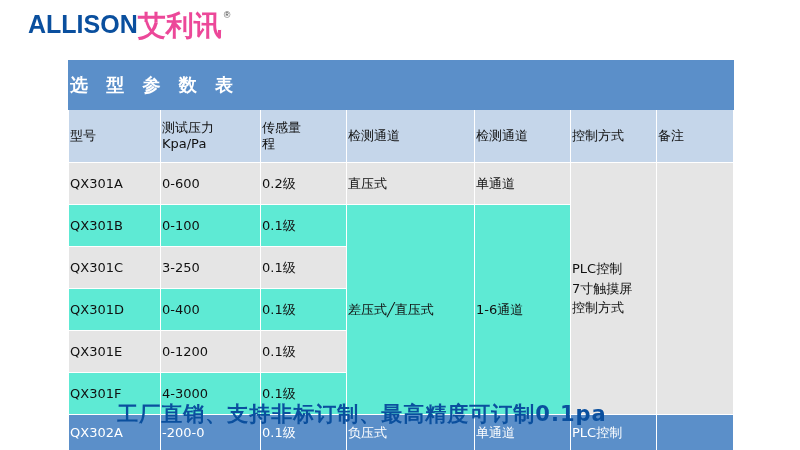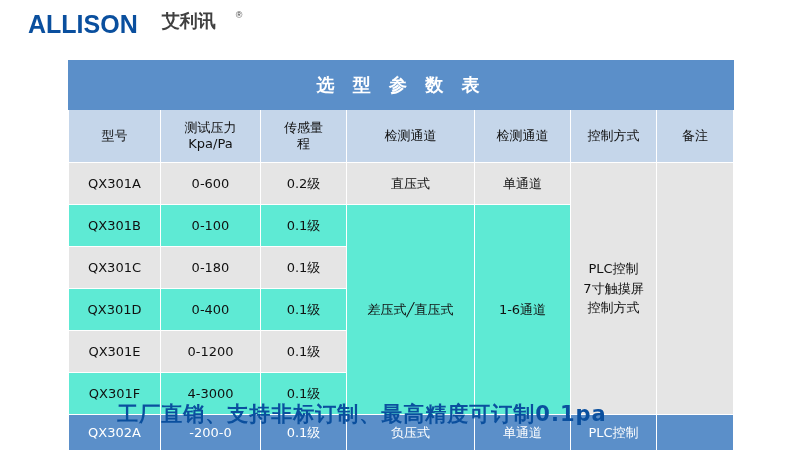--- a/index.html
+++ b/index.html
@@ -6,46 +6,45 @@
   body{
     width:800px;height:450px;
     background:#ffffff;
     font-family:"Liberation Sans", sans-serif;
     position:relative;
     overflow:hidden;
   }
   
   .logo-bar{
     position:absolute;left:28px;top:12px;
-    display:flex;align-items:flex-start;gap:18px;
+    display:flex;align-items:flex-start;
   }
   .logo-main{
     font-family:"Liberation Sans", sans-serif;
     font-size:25px;font-weight:bold;letter-spacing:0px;
     color:#0a4f9e;line-height:1;
   }
   .logo-cn{
     font-family:"DejaVu Sans", sans-serif;
-    font-size:18px;font-weight:bold;color:#404040;
-    margin-left:6px;line-height:1;
+    font-size:28px;font-weight:bold;color:#ec4899;
+    line-height:1;
   }
   .logo-tm{
     font-size:9px;color:#444;margin-left:2px;margin-top:-2px;
   }
   
   .table-wrap{
     position:absolute;left:68px;top:60px;width:665px;
   }
   table{
     border-collapse:collapse;width:665px;
     table-layout:fixed;
   }
   td,th{
     border:1px solid #ffffff;
-    text-align:center;
     vertical-align:middle;
     font-family:"DejaVu Sans", sans-serif;
   }
   .title-row td{
     background:#5b8fc9;
     color:#ffffff;
     font-size:18px;
     font-weight:bold;
     letter-spacing:6px;
     height:46px;
@@ -154,21 +153,21 @@
       <tr class="body-row row-b">
         <td>QX301B</td>
         <td>0-100</td>
         <td>0.1级</td>
         <td class="merge-cell" rowspan="5">差压式╱直压式</td>
         <td class="merge-cell" rowspan="5">1-6通道</td>
       </tr>
 
       <tr class="body-row row-a">
         <td>QX301C</td>
-        <td>0-180</td>
+        <td>3-250</td>
         <td>0.1级</td>
       </tr>
 
       <tr class="body-row row-b">
         <td>QX301D</td>
         <td>0-400</td>
         <td>0.1级</td>
       </tr>
 
       <tr class="body-row row-a">

